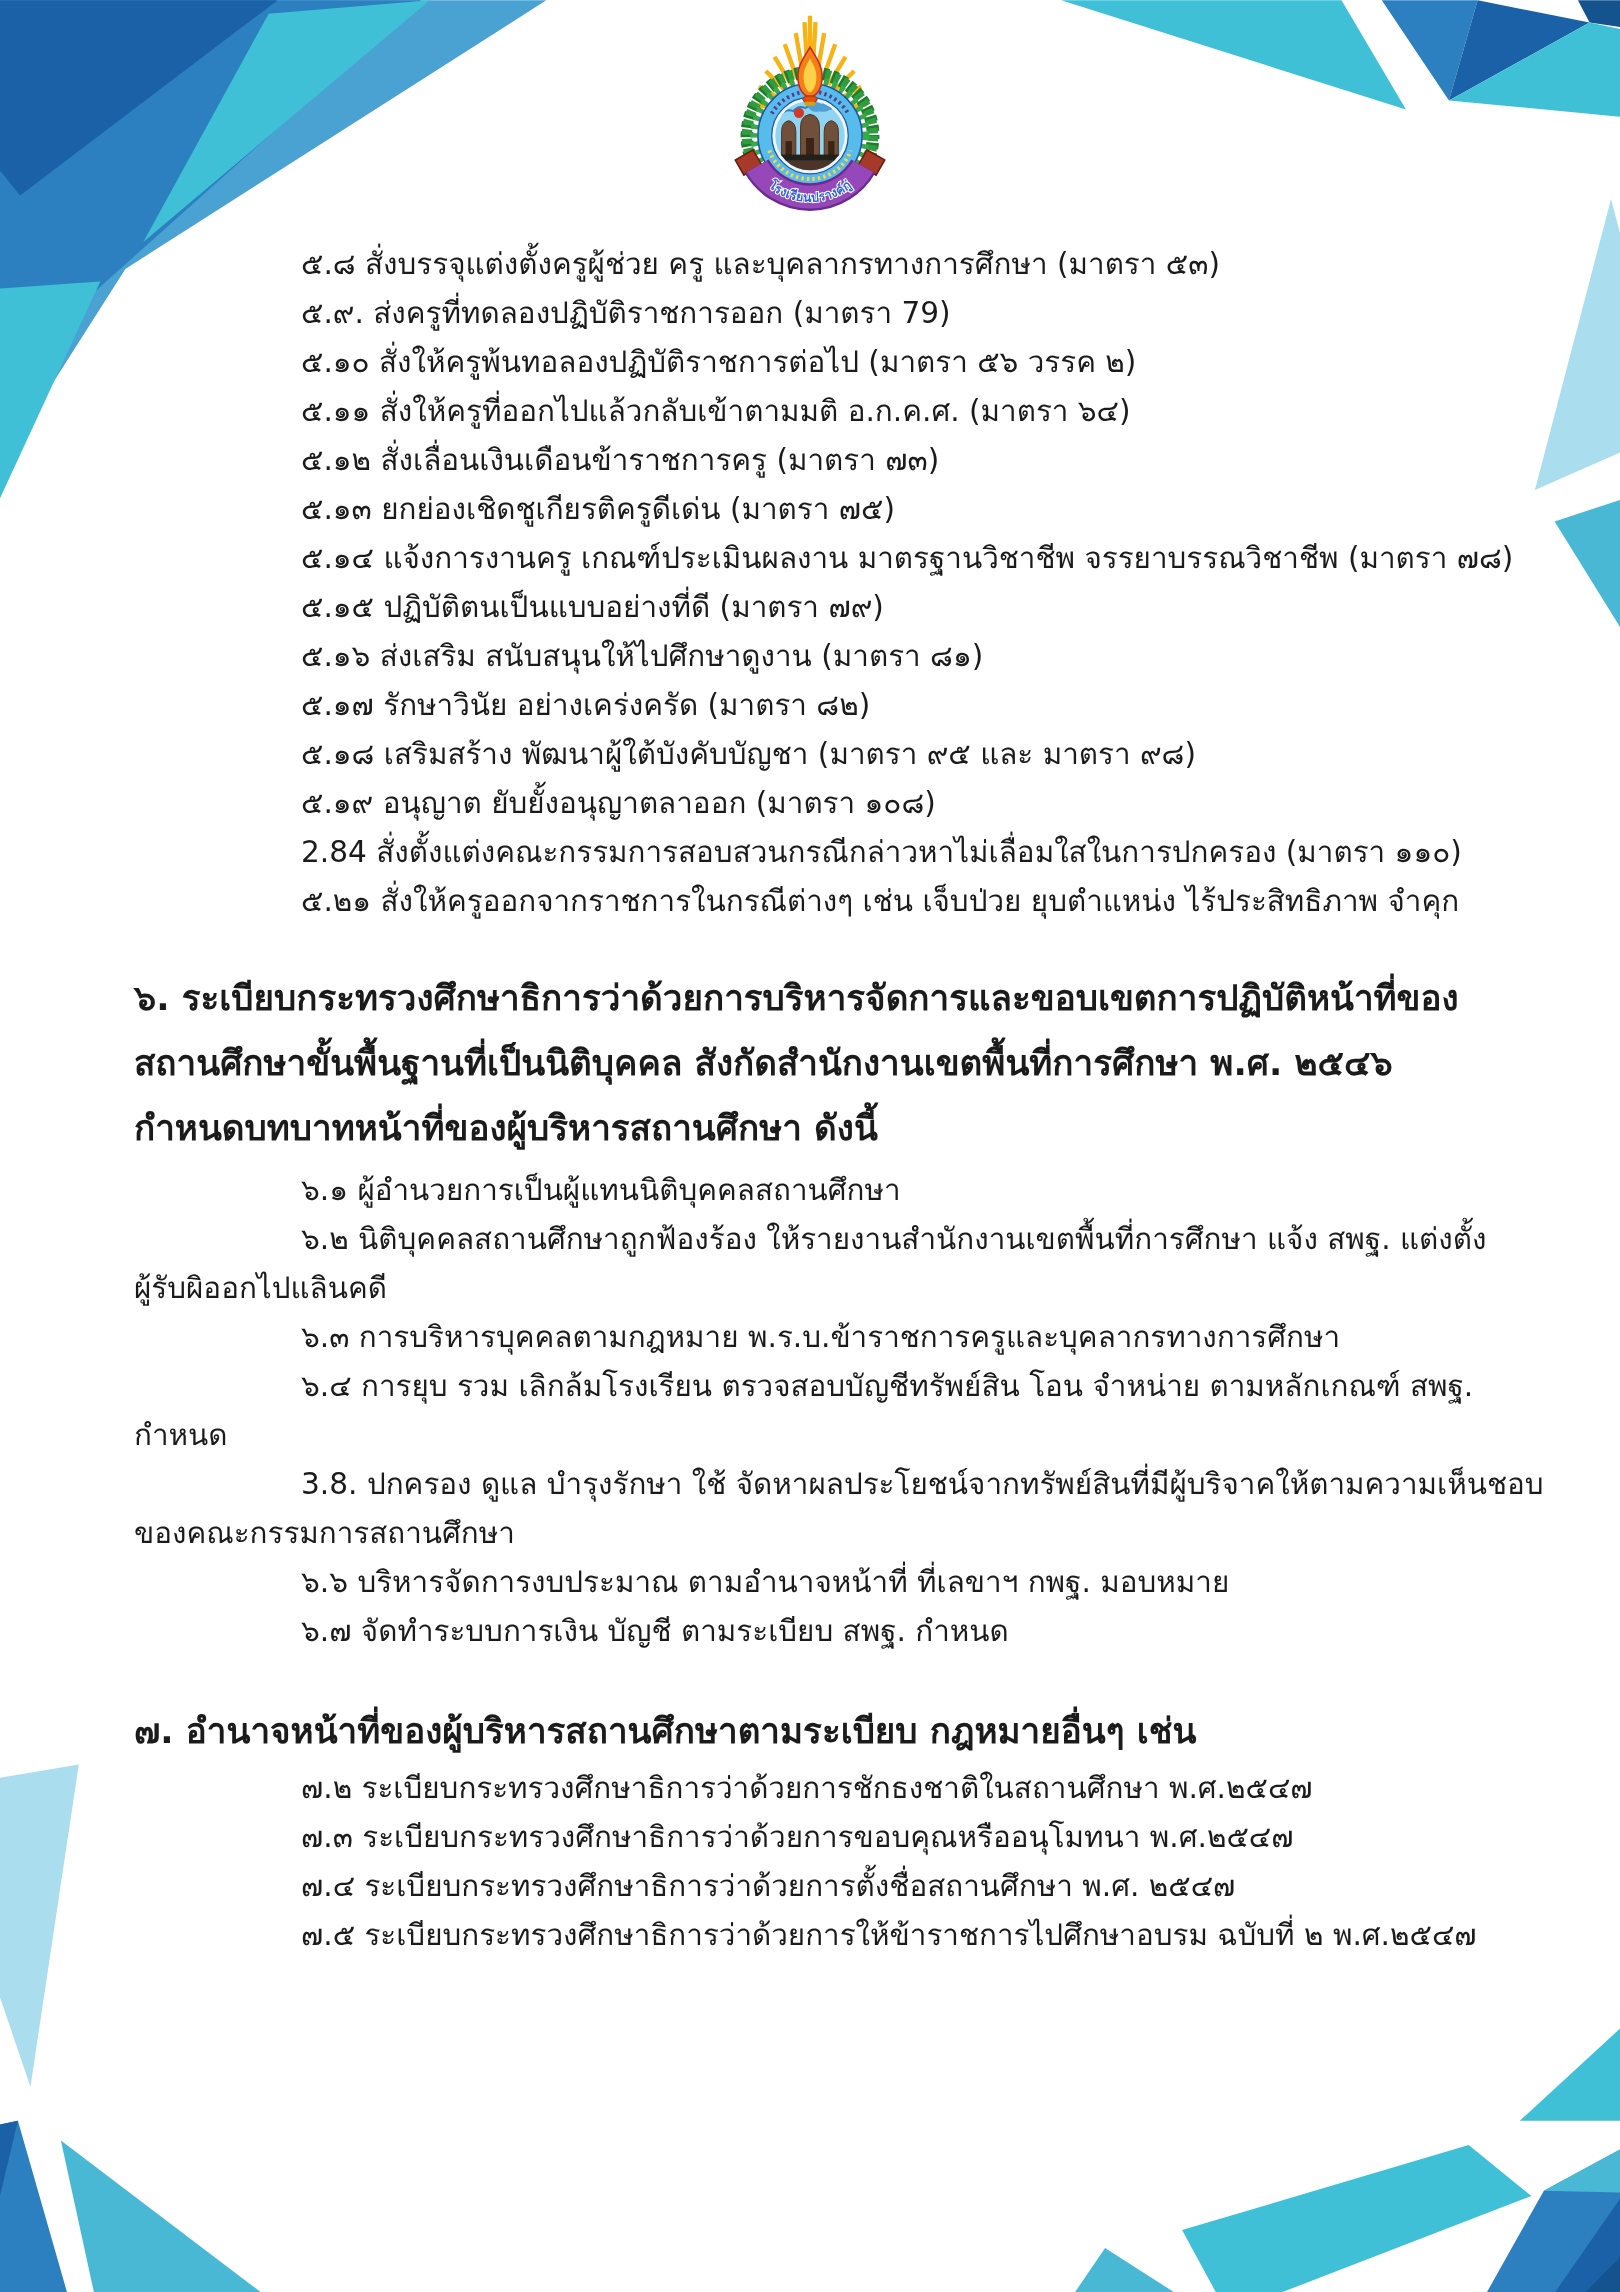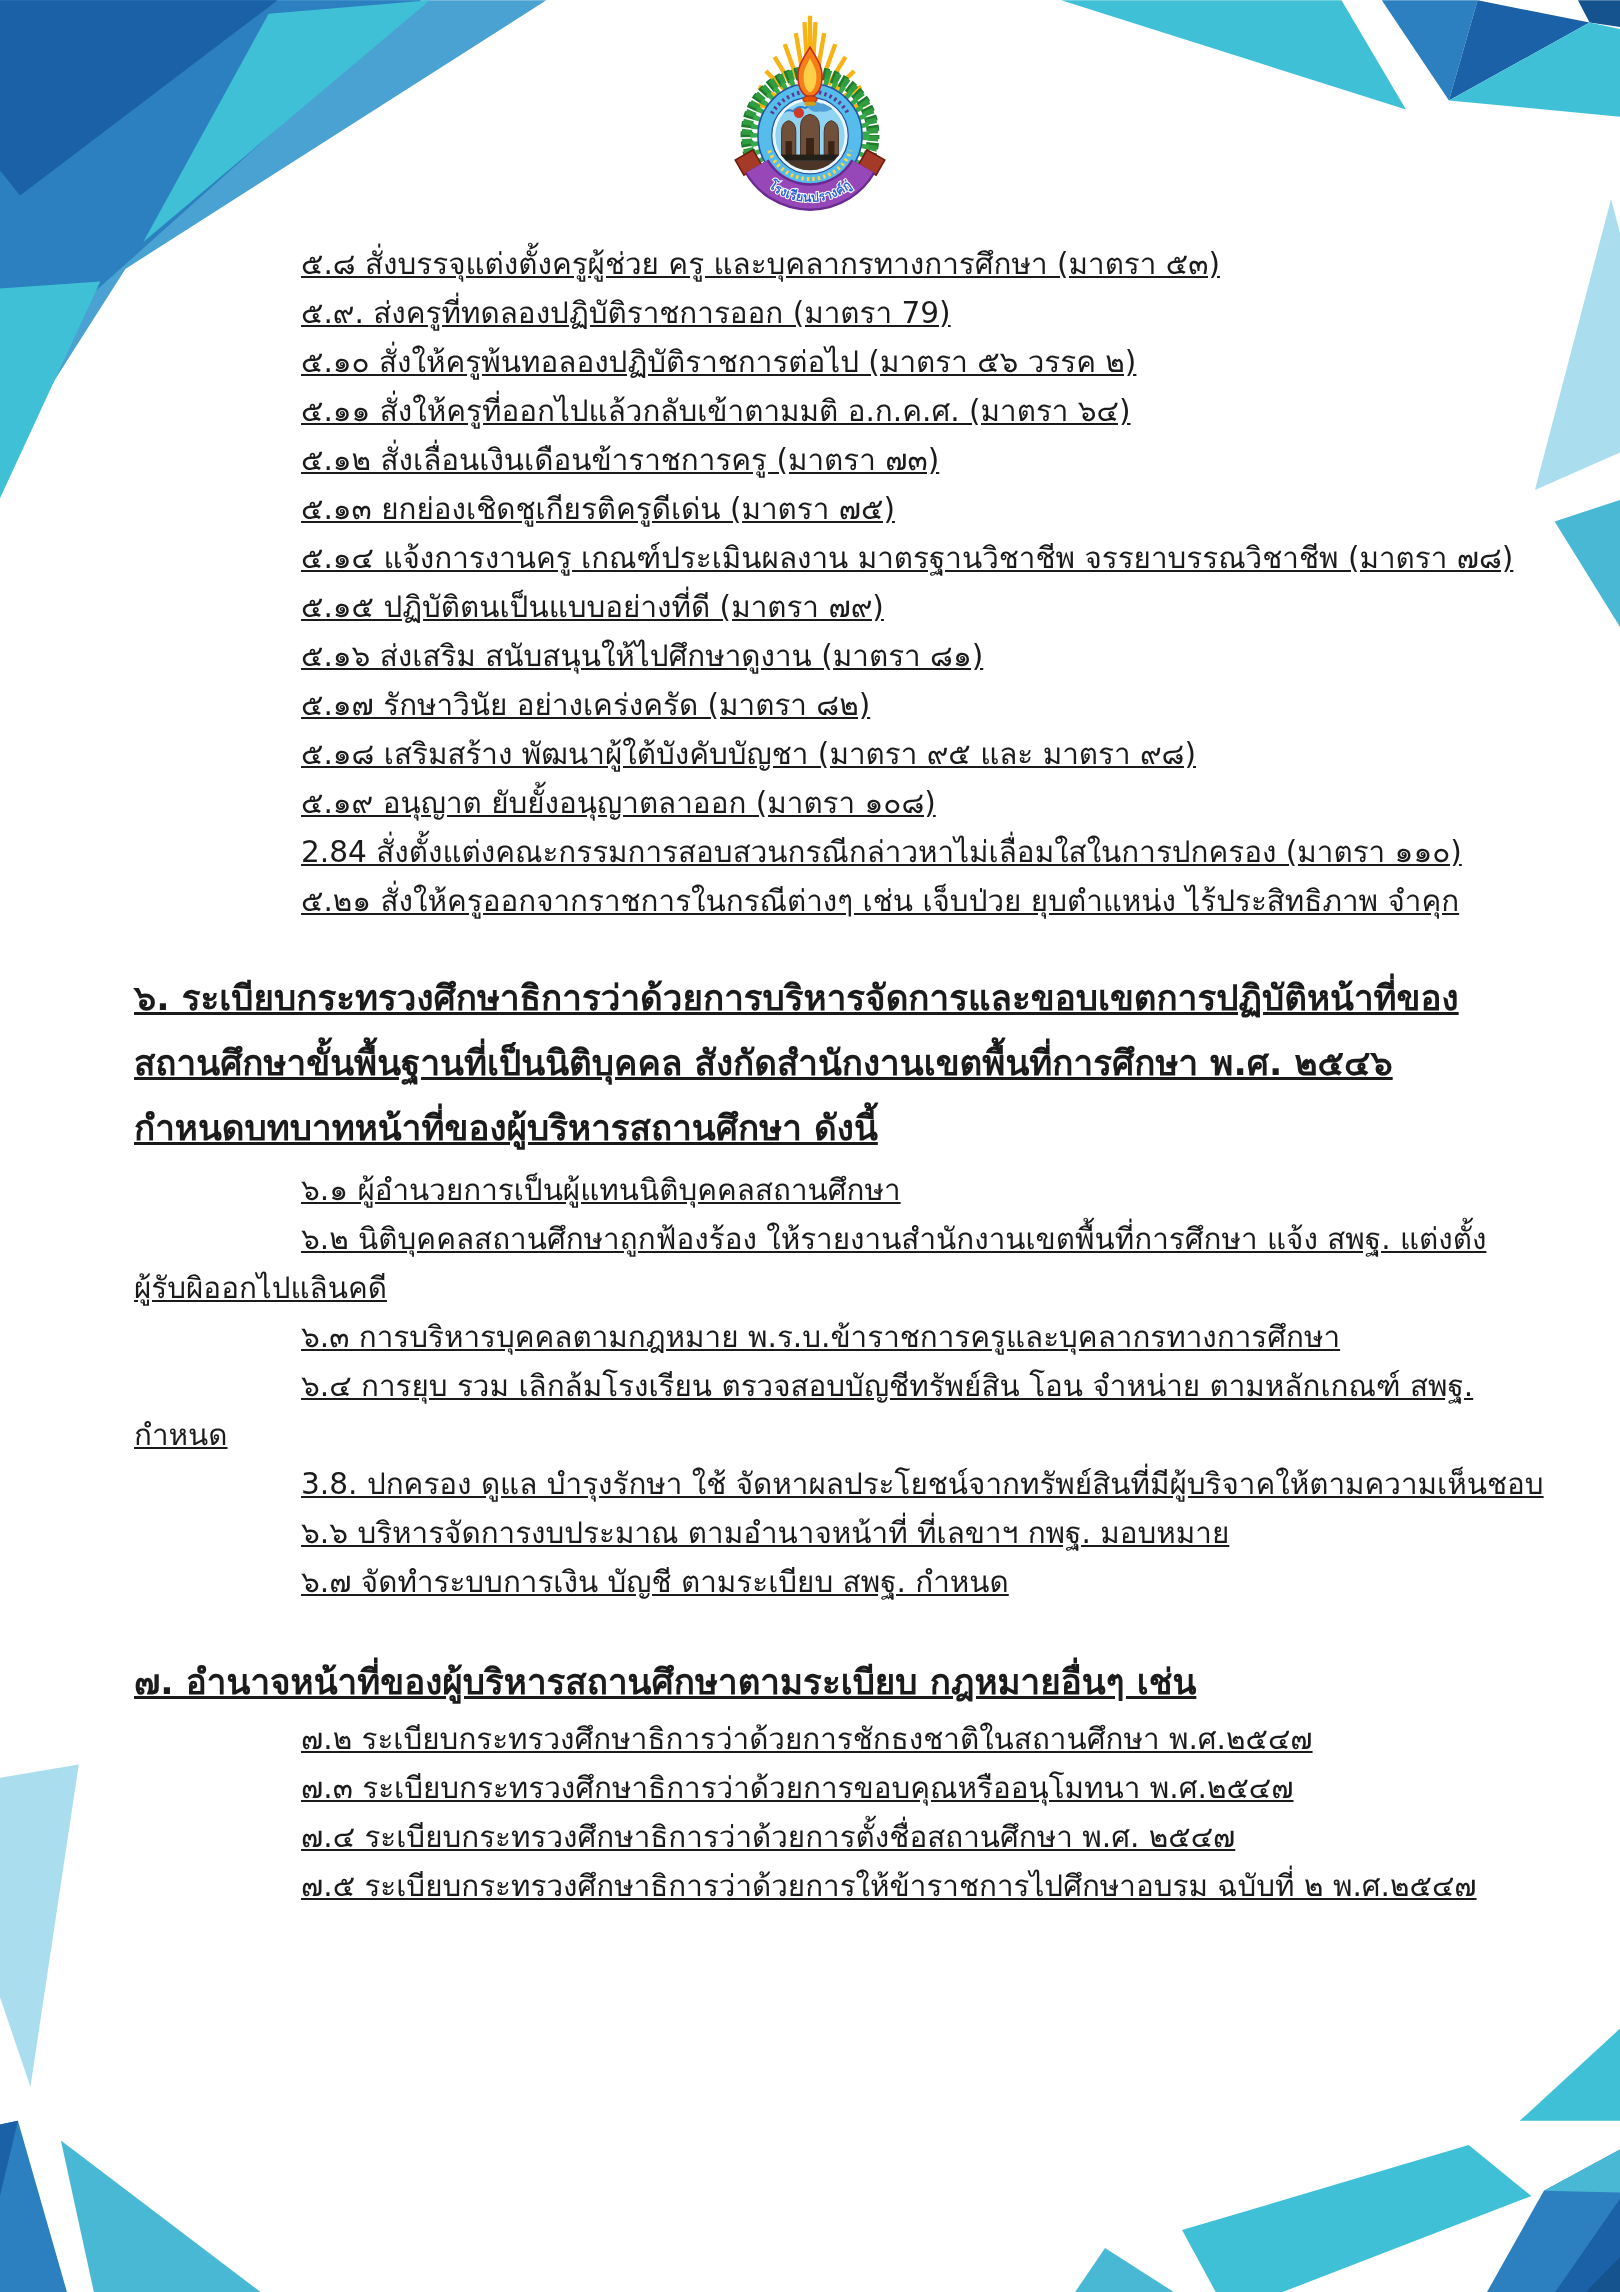--- a/index.html
+++ b/index.html
@@ -1,20 +1,20 @@
 <!DOCTYPE html>
 <html style="font-size:14.3px"><head>
 <meta charset="utf-8">
 <style>
   html,body{margin:0;padding:0;background:#ffffff;}
   .page{position:relative;width:1620px;height:2293px;background:#ffffff;overflow:hidden;
         font-family:"DejaVu Sans","Liberation Sans",sans-serif;color:#1b1b1b;}
   .decor{position:absolute;inset:0;width:1620px;height:2293px;pointer-events:none;}
   .logo{position:absolute;top:10.7px;left:50%;transform:translateX(-50%);}
-  .content{position:absolute;top:240px;left:134px;right:54px;text-decoration:underline;}
+  .content{position:absolute;top:240px;left:134px;right:54px;}
   .ln{margin:0;font-size:29.6px;line-height:49px;height:49px;white-space:nowrap;}
   .ind{padding-left:167px;}
   .h{margin:0;font-size:35px;font-weight:bold;line-height:65px;height:65px;white-space:nowrap;}
   .gap-lg{margin-top:40px;}
   .gap-sm{margin-top:5.4px;}
   .gap-md{margin-top:43px;}
 </style>
 </head>
 <body>
 
@@ -152,20 +152,21 @@
     <p class="h">สถานศึกษาขั้นพื้นฐานที่เป็นนิติบุคคล สังกัดสำนักงานเขตพื้นที่การศึกษา พ.ศ. ๒๕๔๖</p>
     <p class="h">กำหนดบทบาทหน้าที่ของผู้บริหารสถานศึกษา ดังนี้</p>
 
     <p class="ln ind gap-sm">๖.๑ ผู้อำนวยการเป็นผู้แทนนิติบุคคลสถานศึกษา</p>
     <p class="ln ind">๖.๒ นิติบุคคลสถานศึกษาถูกฟ้องร้อง ให้รายงานสำนักงานเขตพื้นที่การศึกษา แจ้ง สพฐ. แต่งตั้ง</p>
     <p class="ln">ผู้รับผิออกไปแลินคดี</p>
     <p class="ln ind">๖.๓ การบริหารบุคคลตามกฎหมาย พ.ร.บ.ข้าราชการครูและบุคลากรทางการศึกษา</p>
     <p class="ln ind">๖.๔ การยุบ รวม เลิกล้มโรงเรียน ตรวจสอบบัญชีทรัพย์สิน โอน จำหน่าย ตามหลักเกณฑ์ สพฐ.</p>
     <p class="ln">กำหนด</p>
     <p class="ln ind">3.8. ปกครอง ดูแล บำรุงรักษา ใช้ จัดหาผลประโยชน์จากทรัพย์สินที่มีผู้บริจาคให้ตามความเห็นชอบ</p>
+    <p class="ln">ของคณะกรรมการสถานศึกษา</p>
     <p class="ln ind">๖.๖ บริหารจัดการงบประมาณ ตามอำนาจหน้าที่ ที่เลขาฯ กพฐ. มอบหมาย</p>
     <p class="ln ind">๖.๗ จัดทำระบบการเงิน บัญชี ตามระเบียบ สพฐ. กำหนด</p>
 
     <p class="h gap-md">๗. อำนาจหน้าที่ของผู้บริหารสถานศึกษาตามระเบียบ กฎหมายอื่นๆ เช่น</p>
 
     <p class="ln ind">๗.๒ ระเบียบกระทรวงศึกษาธิการว่าด้วยการชักธงชาติในสถานศึกษา พ.ศ.๒๕๔๗</p>
     <p class="ln ind">๗.๓ ระเบียบกระทรวงศึกษาธิการว่าด้วยการขอบคุณหรืออนุโมทนา พ.ศ.๒๕๔๗</p>
     <p class="ln ind">๗.๔ ระเบียบกระทรวงศึกษาธิการว่าด้วยการตั้งชื่อสถานศึกษา พ.ศ. ๒๕๔๗</p>
     <p class="ln ind">๗.๕ ระเบียบกระทรวงศึกษาธิการว่าด้วยการให้ข้าราชการไปศึกษาอบรม ฉบับที่ ๒ พ.ศ.๒๕๔๗</p>
   </div>

